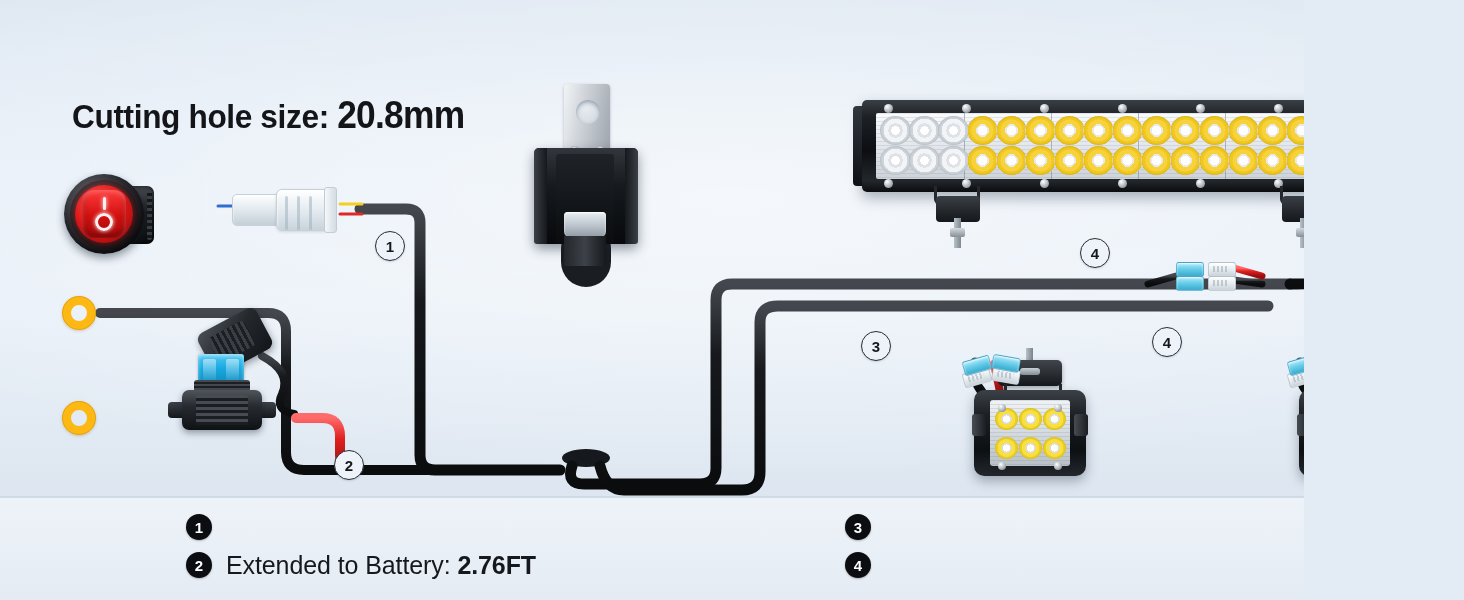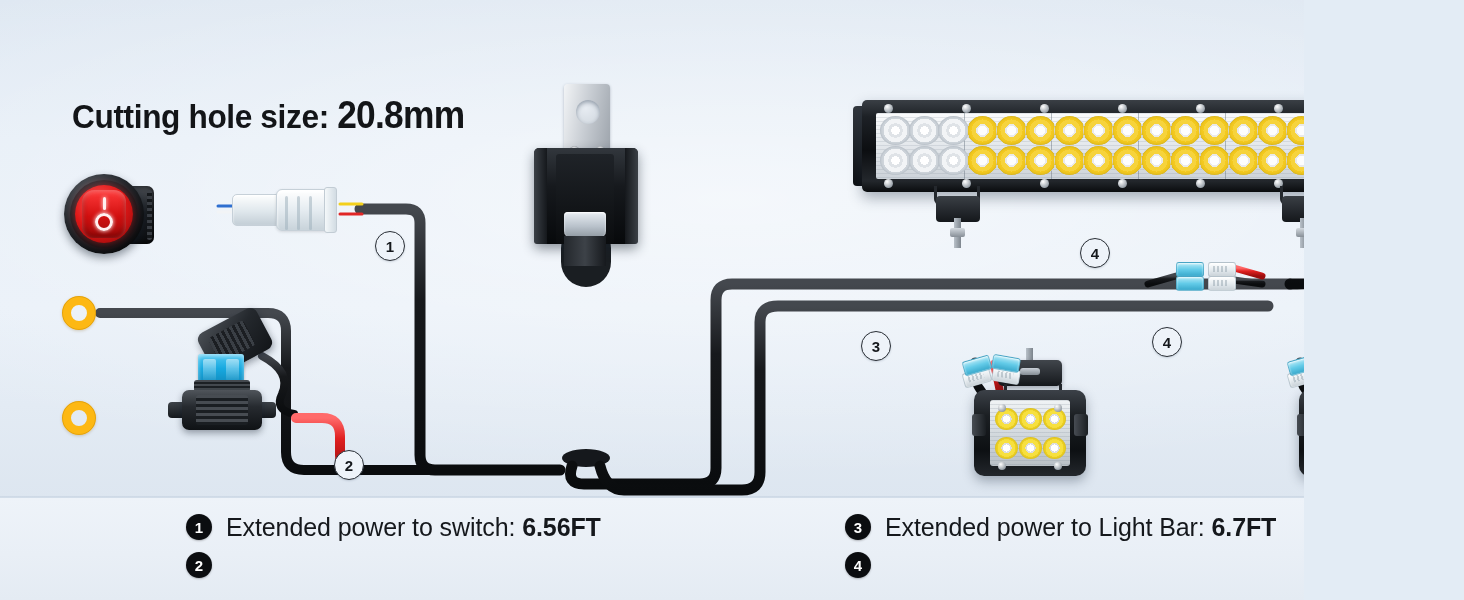--- a/index.html
+++ b/index.html
@@ -468,30 +468,29 @@
 
   <div class="badge" style="left:375px;top:231px;">1</div>
   <div class="badge" style="left:334px;top:450px;">2</div>
   <div class="badge" style="left:861px;top:331px;">3</div>
   <div class="badge" style="left:1080px;top:238px;">4</div>
   <div class="badge" style="left:1152px;top:327px;">4</div>
 
   <div class="legend left">
     <div class="lg-row">
       <div class="lg-badge">1</div>
-      <div class="lg-text"><span>Extended power to switch: </span><b>6.56FT</b></div>
     </div>
     <div class="lg-row">
       <div class="lg-badge">2</div>
+      <div class="lg-text"><span>Extended to Battery: </span><b>2.76FT</b></div>
     </div>
   </div>
 
   <div class="legend right">
     <div class="lg-row">
       <div class="lg-badge">3</div>
-      <div class="lg-text"><span>Extended power to Light Bar: </span><b>6.7FT</b></div>
     </div>
     <div class="lg-row">
       <div class="lg-badge">4</div>
     </div>
   </div>
 
 </div>
 
 </body></html>

